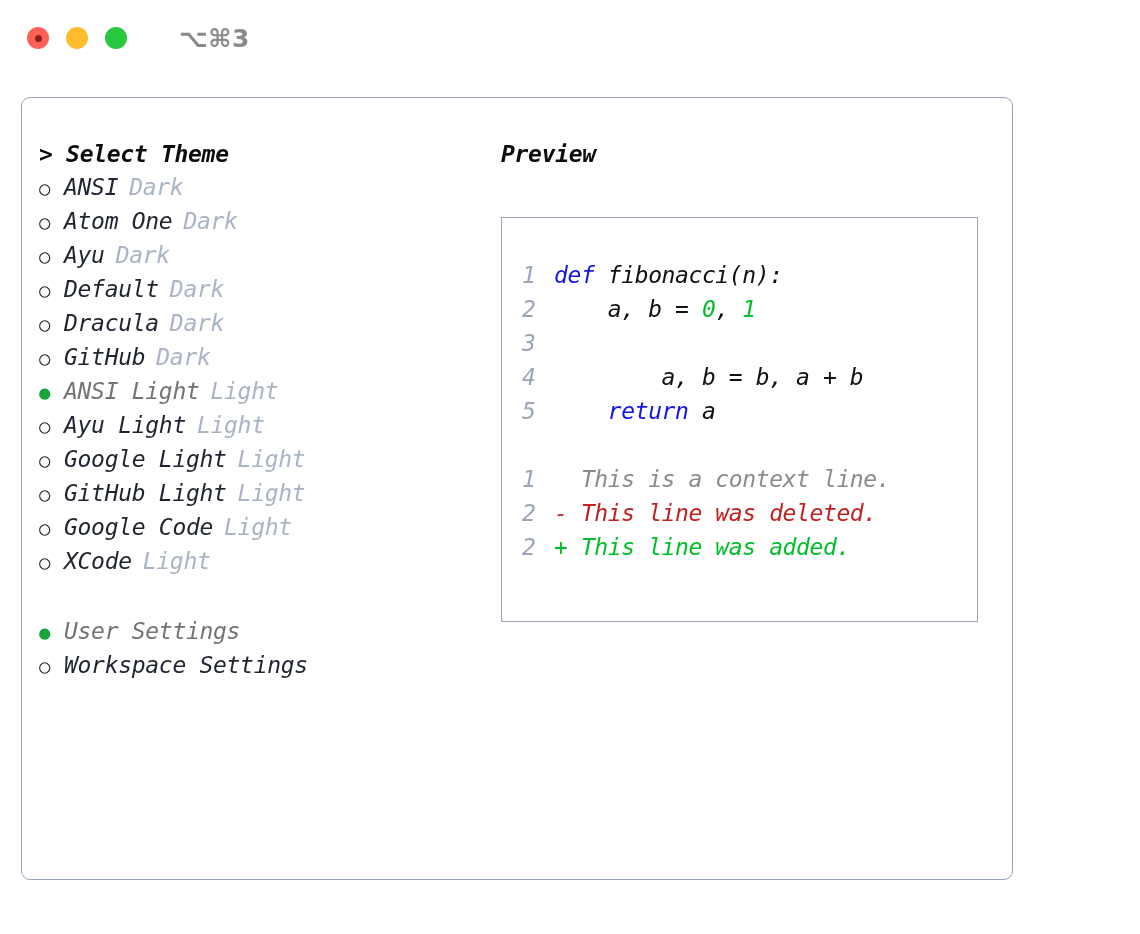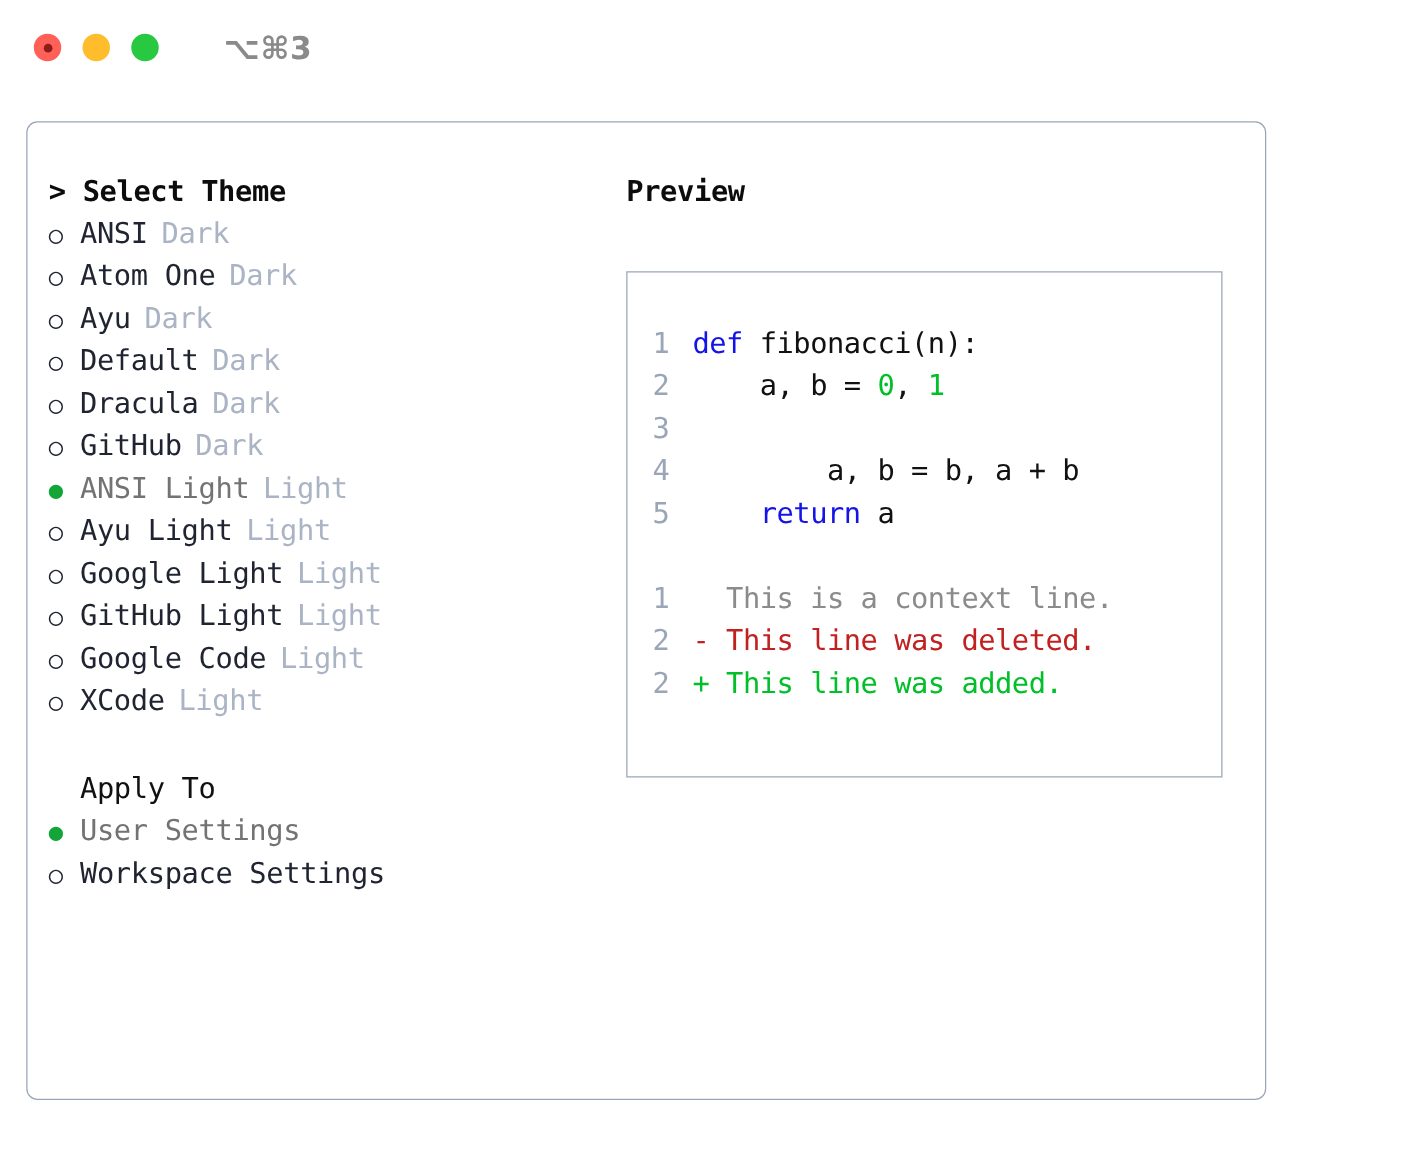--- a/index.html
+++ b/index.html
@@ -69,20 +69,21 @@
   .card {
     position: absolute;
     left: 21px;
     top: 97px;
     width: 992px;
     height: 783px;
     border: 1.6px solid #9aa6b8;
     border-radius: 9px;
     box-sizing: border-box;
     background: #ffffff;
+    font-style: italic;
   }
 
   .card-inner {
     position: relative;
     width: 100%;
     height: 100%;
   }
 
   
   .left-pane {
@@ -230,21 +231,20 @@
             <div class="opt selected"><span class="marker">●</span><span class="opt-label">ANSI Light</span><span class="opt-badge">Light</span></div>
             <div class="opt"><span class="marker">○</span><span class="opt-label">Ayu Light</span><span class="opt-badge">Light</span></div>
             <div class="opt"><span class="marker">○</span><span class="opt-label">Google Light</span><span class="opt-badge">Light</span></div>
             <div class="opt"><span class="marker">○</span><span class="opt-label">GitHub Light</span><span class="opt-badge">Light</span></div>
             <div class="opt"><span class="marker">○</span><span class="opt-label">Google Code</span><span class="opt-badge">Light</span></div>
             <div class="opt"><span class="marker">○</span><span class="opt-label">XCode</span><span class="opt-badge">Light</span></div>
           </div>
 
         <div class="section-gap"></div>
 
-        <div class="apply-heading">Apply To</div>
 
         <div class="opt-list" id="apply-list">
             <div class="opt selected"><span class="marker">●</span><span class="opt-label">User Settings</span></div>
             <div class="opt"><span class="marker">○</span><span class="opt-label">Workspace Settings</span></div>
           </div>
 
       </div>
 
       <div class="right-pane">
         <div class="preview-title">Preview</div>

